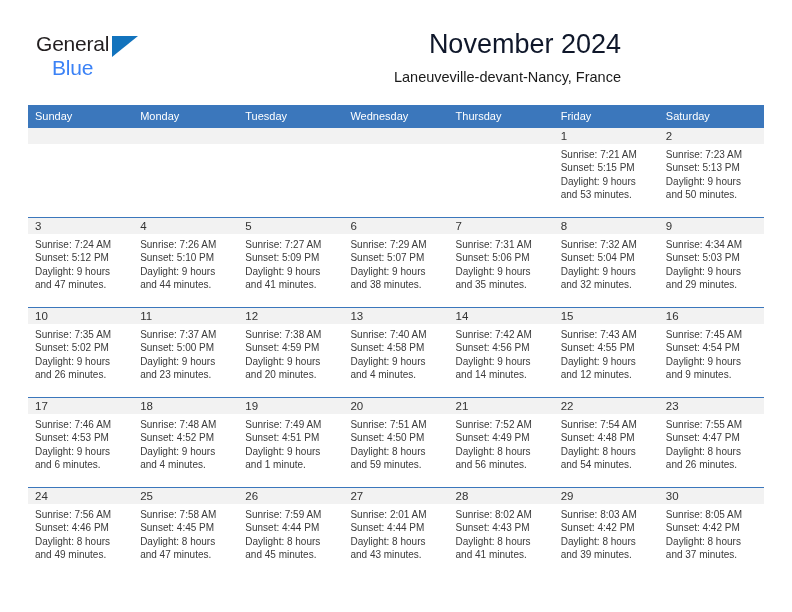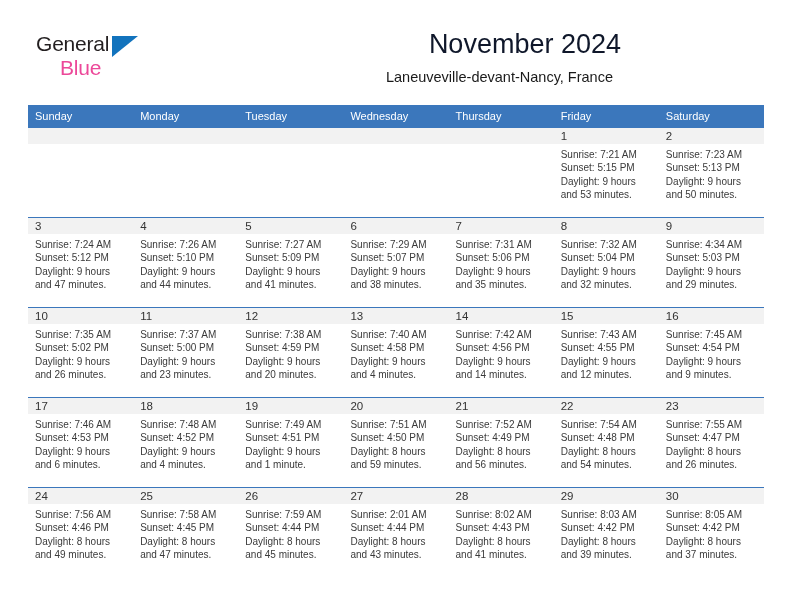--- a/index.html
+++ b/index.html
@@ -49,46 +49,46 @@
     position: absolute;
     left: 76px;
     top: 4px;
     width: 0;
     height: 0;
     border-left: 26px solid #1273bd;
     border-bottom: 21px solid transparent;
   }
   .logo-blue {
     position: absolute;
-    left: 24px;
+    left: 16px;
     top: 24px;
     font-size: 21px;
     letter-spacing: -0.2px;
-    color: #ec4899;
+    color: #3b82f6;
   }
   .title-block {
     position: absolute;
     right: 0;
     top: 0;
     text-align: right;
   }
   .cal-title {
     font-size: 27px;
     font-weight: normal;
     color: #0f172a;
     line-height: 33px;
     margin: 0;
     white-space: nowrap;
   }
   .cal-subtitle {
     font-size: 14.5px;
     font-weight: normal;
     color: #1a1a1a;
     line-height: 20px;
-    margin: 6px 8px 0 0;
+    margin: 6px 0 0 0;
     white-space: nowrap;
   }
 
   
   .calendar {
     position: absolute;
     left: 28px;
     top: 105px;
     width: 736px;
     border-collapse: collapse;

